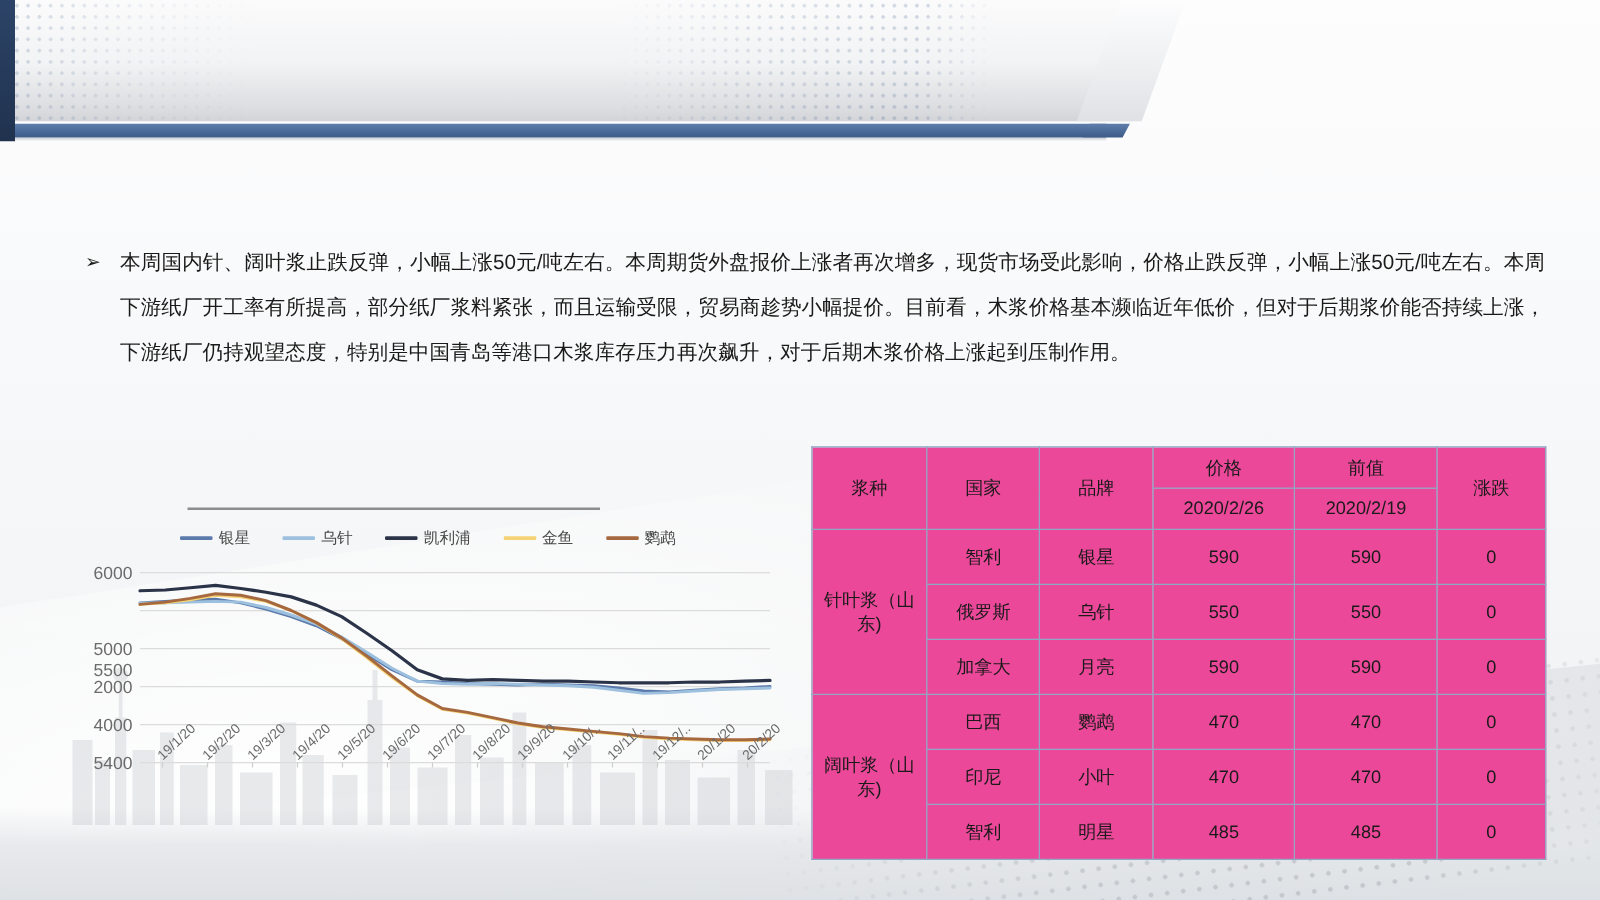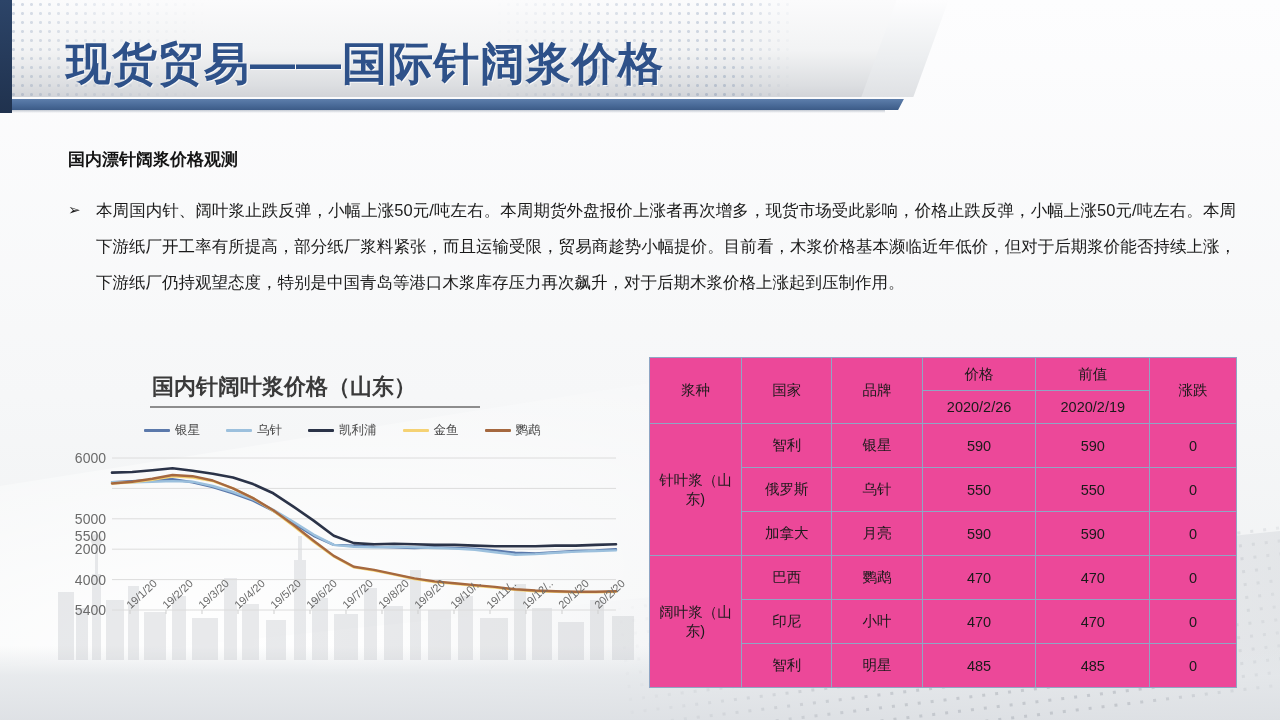--- a/index.html
+++ b/index.html
@@ -132,32 +132,29 @@
       <rect x="572" y="116" width="22" height="44"></rect>
     </g>
   </svg>
 
   <div class="hdr-band">
     <div class="hdr-dots"></div>
   </div>
   <div class="hdr-rule"></div>
   <div class="hdr-rule-sh"></div>
   <div class="leftbar"></div>
-  <div class="title">现货贸易——国际针阔浆价格</div>
-
-  <div class="subhead">国内漂针阔浆价格观测</div>
+
 
   <div class="para">
     <span class="bullet">➢</span>
     <span class="ptxt">本周国内针、阔叶浆止跌反弹，小幅上涨50元/吨左右。本周期货外盘报价上涨者再次增多，现货市场受此影响，价格止跌反弹，小幅上涨50元/吨左右。本周下游纸厂开工率有所提高，部分纸厂浆料紧张，而且运输受限，贸易商趁势小幅提价。目前看，木浆价格基本濒临近年低价，但对于后期浆价能否持续上涨，下游纸厂仍持观望态度，特别是中国青岛等港口木浆库存压力再次飙升，对于后期木浆价格上涨起到压制作用。</span>
   </div>
 
   <div class="chart">
 
-    <div class="chart-title">国内针阔叶浆价格（山东）</div>
     <div class="chart-title-ul"></div>
 
     <div class="legend" id="legend">
         <div class="lg">
           <span class="lgline" style="background: rgb(91, 121, 171);"></span>
           <span>银星</span>
         </div>
         <div class="lg">
           <span class="lgline" style="background: rgb(156, 192, 221);"></span>
           <span>乌针</span>

